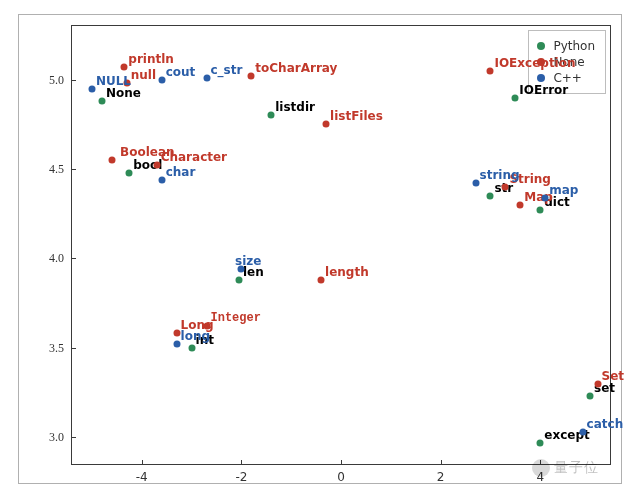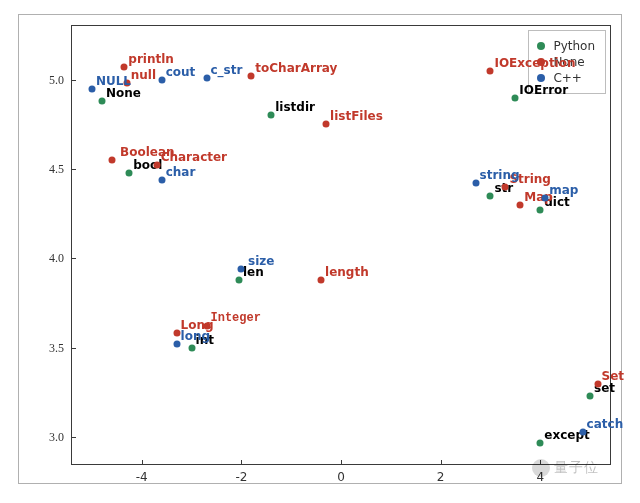--- a/index.html
+++ b/index.html
@@ -209,21 +209,21 @@
       <div class="pt-label c-cpp" style="left: 19.9259px; top: 62.5714px;">NULL</div>
       <div class="pt bg-cpp" style="left: 89.6667px; top: 53.6327px;"></div>
       <div class="pt-label c-cpp" style="left: 89.6667px; top: 53.6327px;">cout</div>
       <div class="pt bg-cpp" style="left: 134.5px; top: 51.8449px;"></div>
       <div class="pt-label c-cpp" style="left: 134.5px; top: 51.8449px;">c_str</div>
       <div class="pt bg-cpp" style="left: 89.6667px; top: 153.747px;"></div>
       <div class="pt-label c-cpp" style="left: 89.6667px; top: 153.747px;">char</div>
       <div class="pt bg-cpp" style="left: 104.611px; top: 318.22px;"></div>
       <div class="pt-label c-cpp" style="left: 104.611px; top: 318.22px;">long</div>
       <div class="pt bg-cpp" style="left: 169.37px; top: 243.135px;"></div>
-      <div class="pt-label c-cpp" style="left: 172px; top: 243.135px; text-align: center;">size</div>
+      <div class="pt-label c-cpp" style="left: 159px; top: 243.135px; text-align: center;">size</div>
       <div class="pt bg-cpp" style="left: 403.5px; top: 157.322px;"></div>
       <div class="pt-label c-cpp" style="left: 403.5px; top: 157.322px;">string</div>
       <div class="pt bg-cpp" style="left: 473.241px; top: 171.624px;"></div>
       <div class="pt-label c-cpp" style="left: 473.241px; top: 171.624px;">map</div>
       <div class="pt bg-cpp" style="left: 510.602px; top: 405.82px;"></div>
       <div class="pt-label c-cpp" style="left: 510.602px; top: 405.82px;">catch</div>
     </div>
 
   <div class="watermark">
     <span class="watermark-logo"></span>

